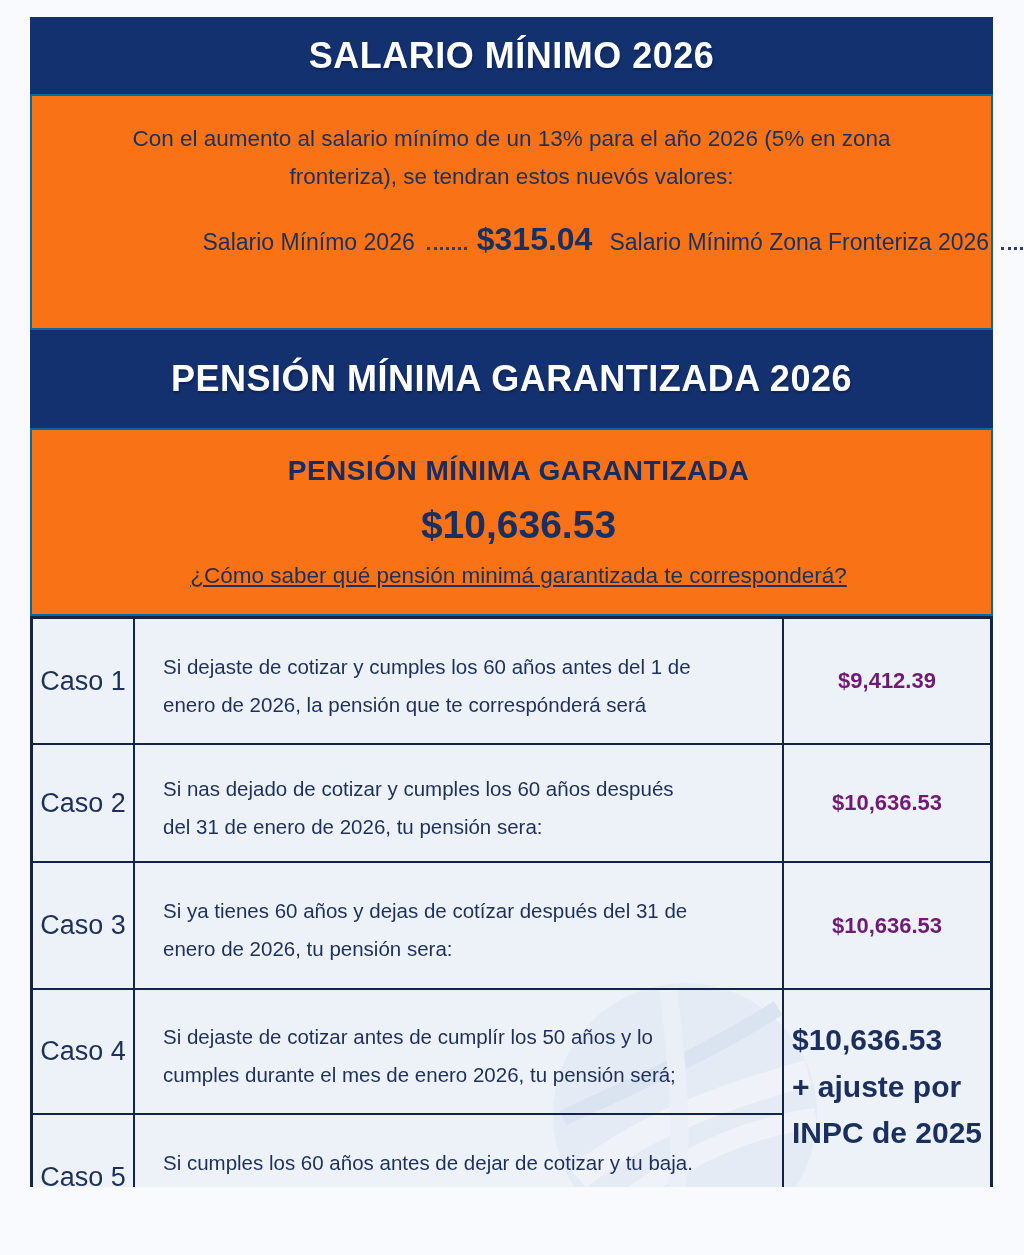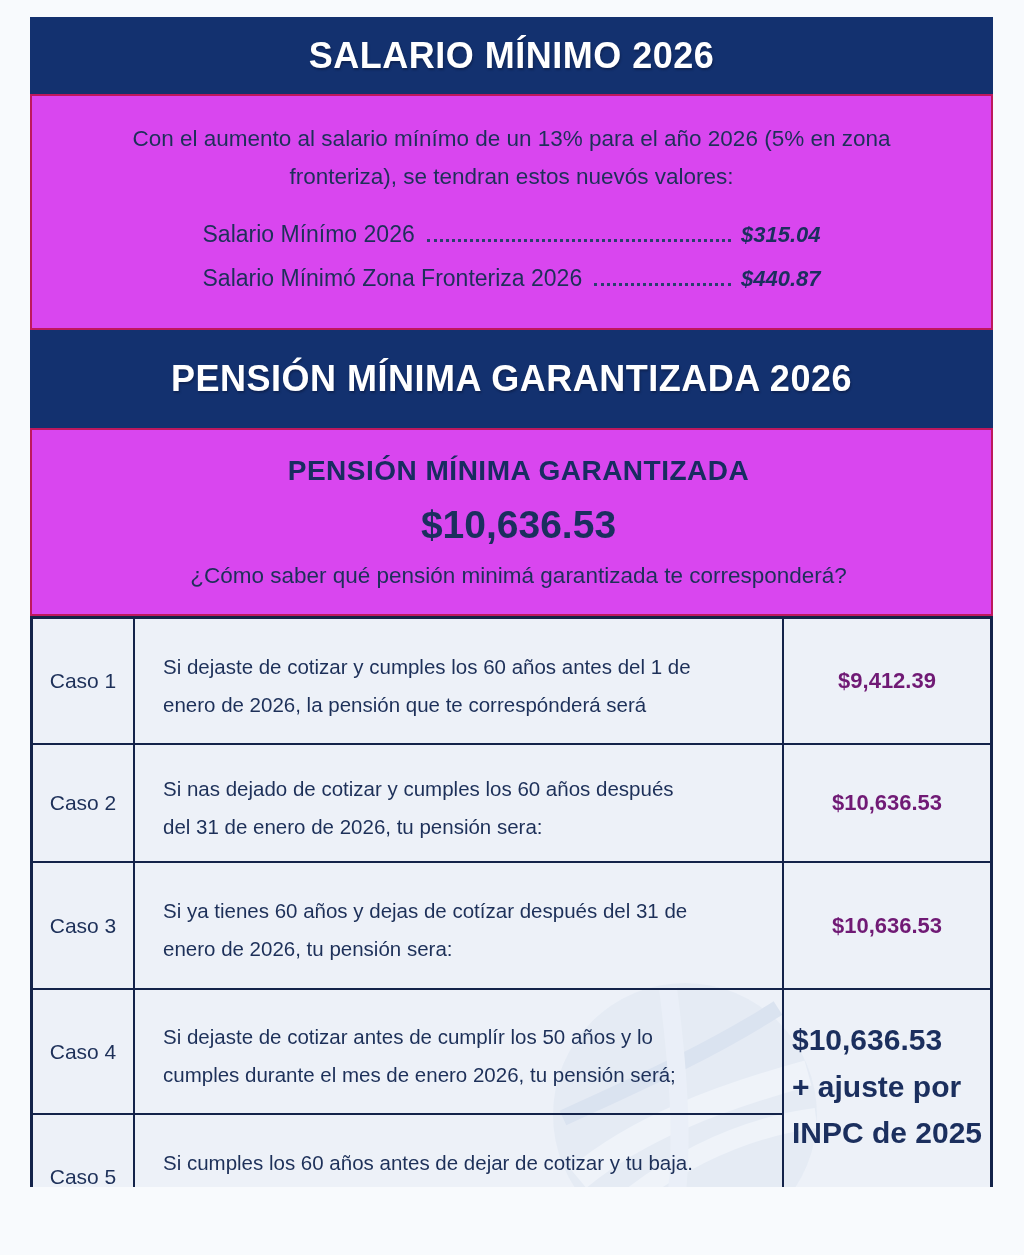--- a/index.html
+++ b/index.html
@@ -19,50 +19,50 @@
     display:flex;align-items:center;justify-content:center;
     color:#ffffff;font-weight:bold;letter-spacing:.5px;
     text-shadow:1px 2px 2px rgba(10,20,50,.45);
   }
   .band1{top:17px;height:77px;font-size:36px;}
   .band2{top:330px;height:98px;font-size:36px;}
 
   
   .panel{
     position:absolute;left:30px;width:963px;
-    background:#d946ef;
-    border:2px solid #be185d;
+    background:#f97316;
+    border:2px solid #0369a1;
     box-sizing:border-box;
     color:#1d3059;
   }
   .panel1{top:94px;height:236px;}
   .panel2{top:428px;height:188px;padding-left:14px;}
 
   .intro{
     margin:24px auto 24px auto;
     text-align:center;
     font-size:22.5px;line-height:1.7;
     white-space:pre-line;
     color:#1d3059;
     width:860px;
   }
-  .leader-rows{width:618px;margin:0 auto;display:flex;flex-direction:column;gap:17px;}
+  .leader-rows{width:618px;margin:0 auto;display:flex;flex-direction:row;gap:17px;}
   .leader-row{display:flex;align-items:baseline;}
   .leader-label{white-space:nowrap;font-size:23px;color:#1d3059;}
   .leader-dots{
     flex:1;margin:0 10px 4px 12px;
     border-bottom:3px dotted #2a3f6e;
     min-width:40px;height:1px;
   }
-  .leader-value{white-space:nowrap;font-weight:bold;font-size:22px;color:#1b2f5e;font-style:italic;}
+  .leader-value{white-space:nowrap;font-weight:bold;font-size:32px;color:#1b2f5e;}
 
   .panel2{display:flex;flex-direction:column;align-items:center;justify-content:center;gap:16px;}
   .pmg-subtitle{font-weight:bold;font-size:28px;letter-spacing:.5px;color:#182c60;}
   .pmg-amount{font-weight:bold;font-size:39px;color:#1b2f5e;}
-  .pmg-question{font-size:22.5px;color:#1d3059;}
+  .pmg-question{font-size:22.5px;color:#1d3059;text-decoration:underline;}
 
   
   .table-wrap{
     position:absolute;left:30px;top:616px;width:963px;height:626px;
     background:#edf1f8;
     box-sizing:border-box;
   }
   .grid{
     position:relative;z-index:2;
     width:100%;height:100%;
@@ -72,21 +72,21 @@
     grid-template-columns:100px 1fr 208px;
     grid-template-rows:124px 118px 127px 125px auto;
   }
   .cell{
     box-sizing:border-box;
     display:flex;align-items:center;
     color:#1d3059;
   }
   .cell.bt{border-top:2px solid #14234a;}
   .cell.bl{border-left:2px solid #14234a;}
-  .case-label{justify-content:center;font-size:21px;}
+  .case-label{justify-content:center;font-size:27px;}
   .case-desc{
     padding:9px 8px 0 28px;
     font-size:20.5px;line-height:1.85;
     white-space:pre-line;
   }
   .case-amount{
     justify-content:center;
     font-weight:bold;font-size:22px;color:#701a75;
   }
   .merged-amount{

